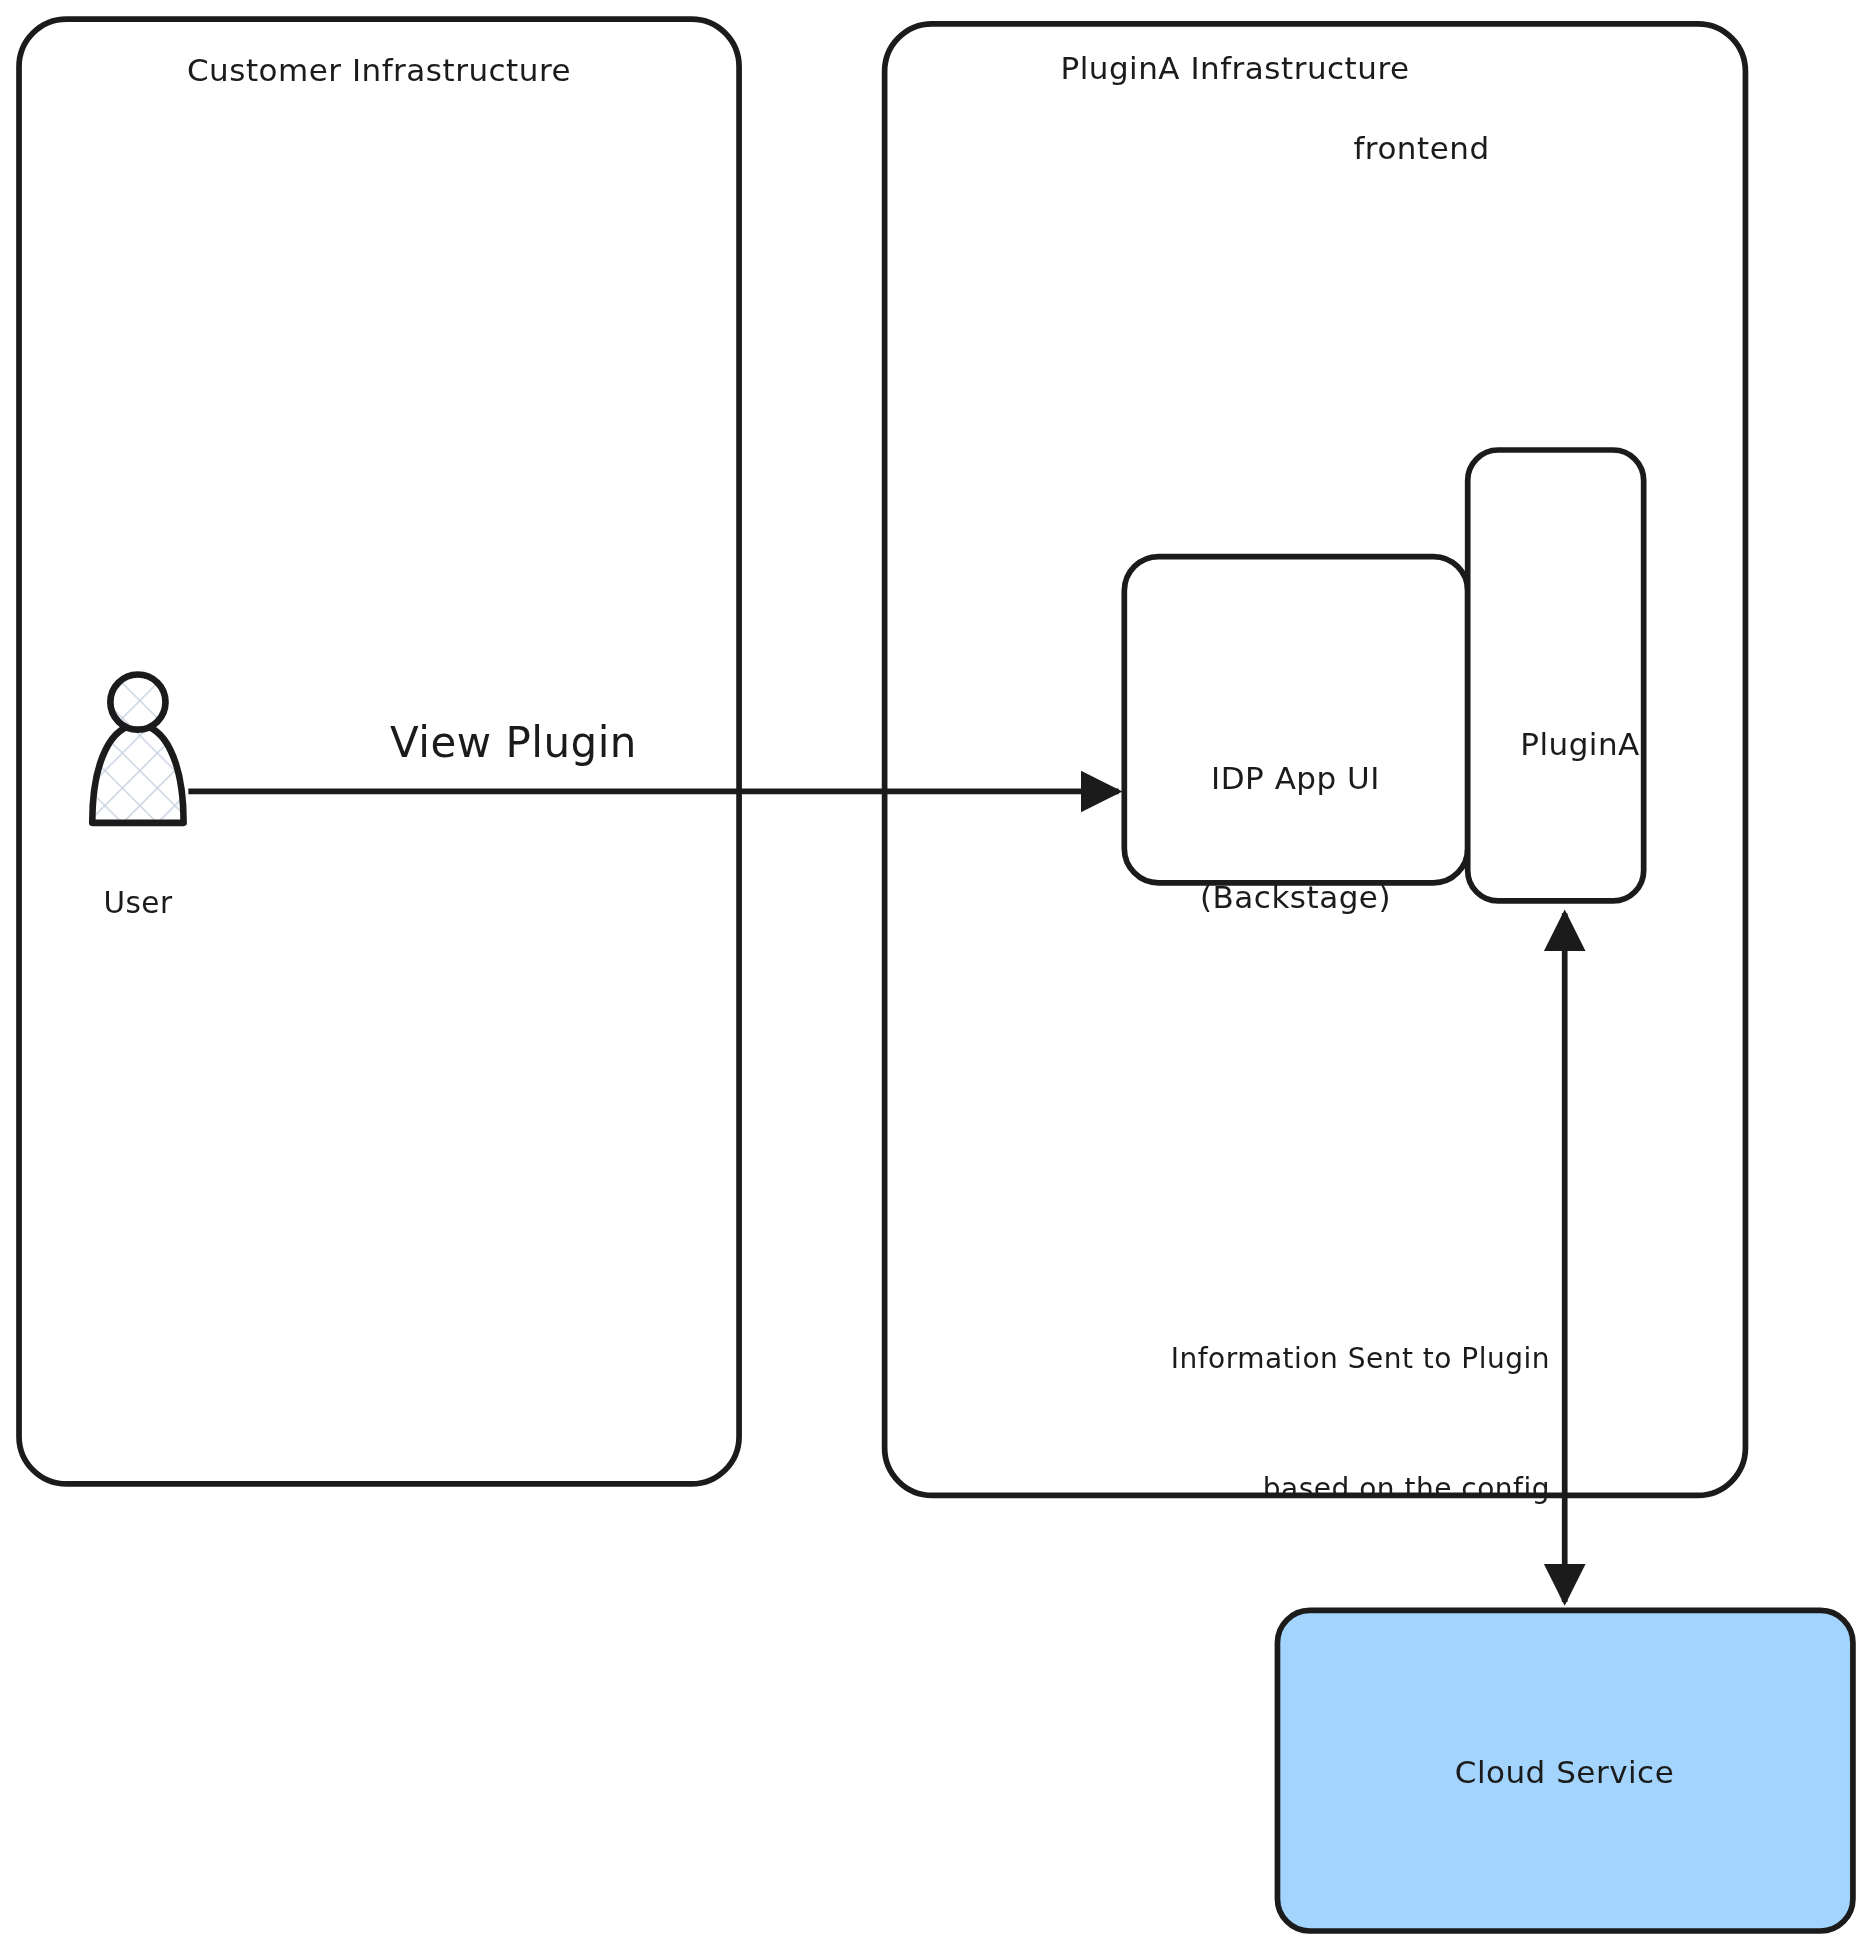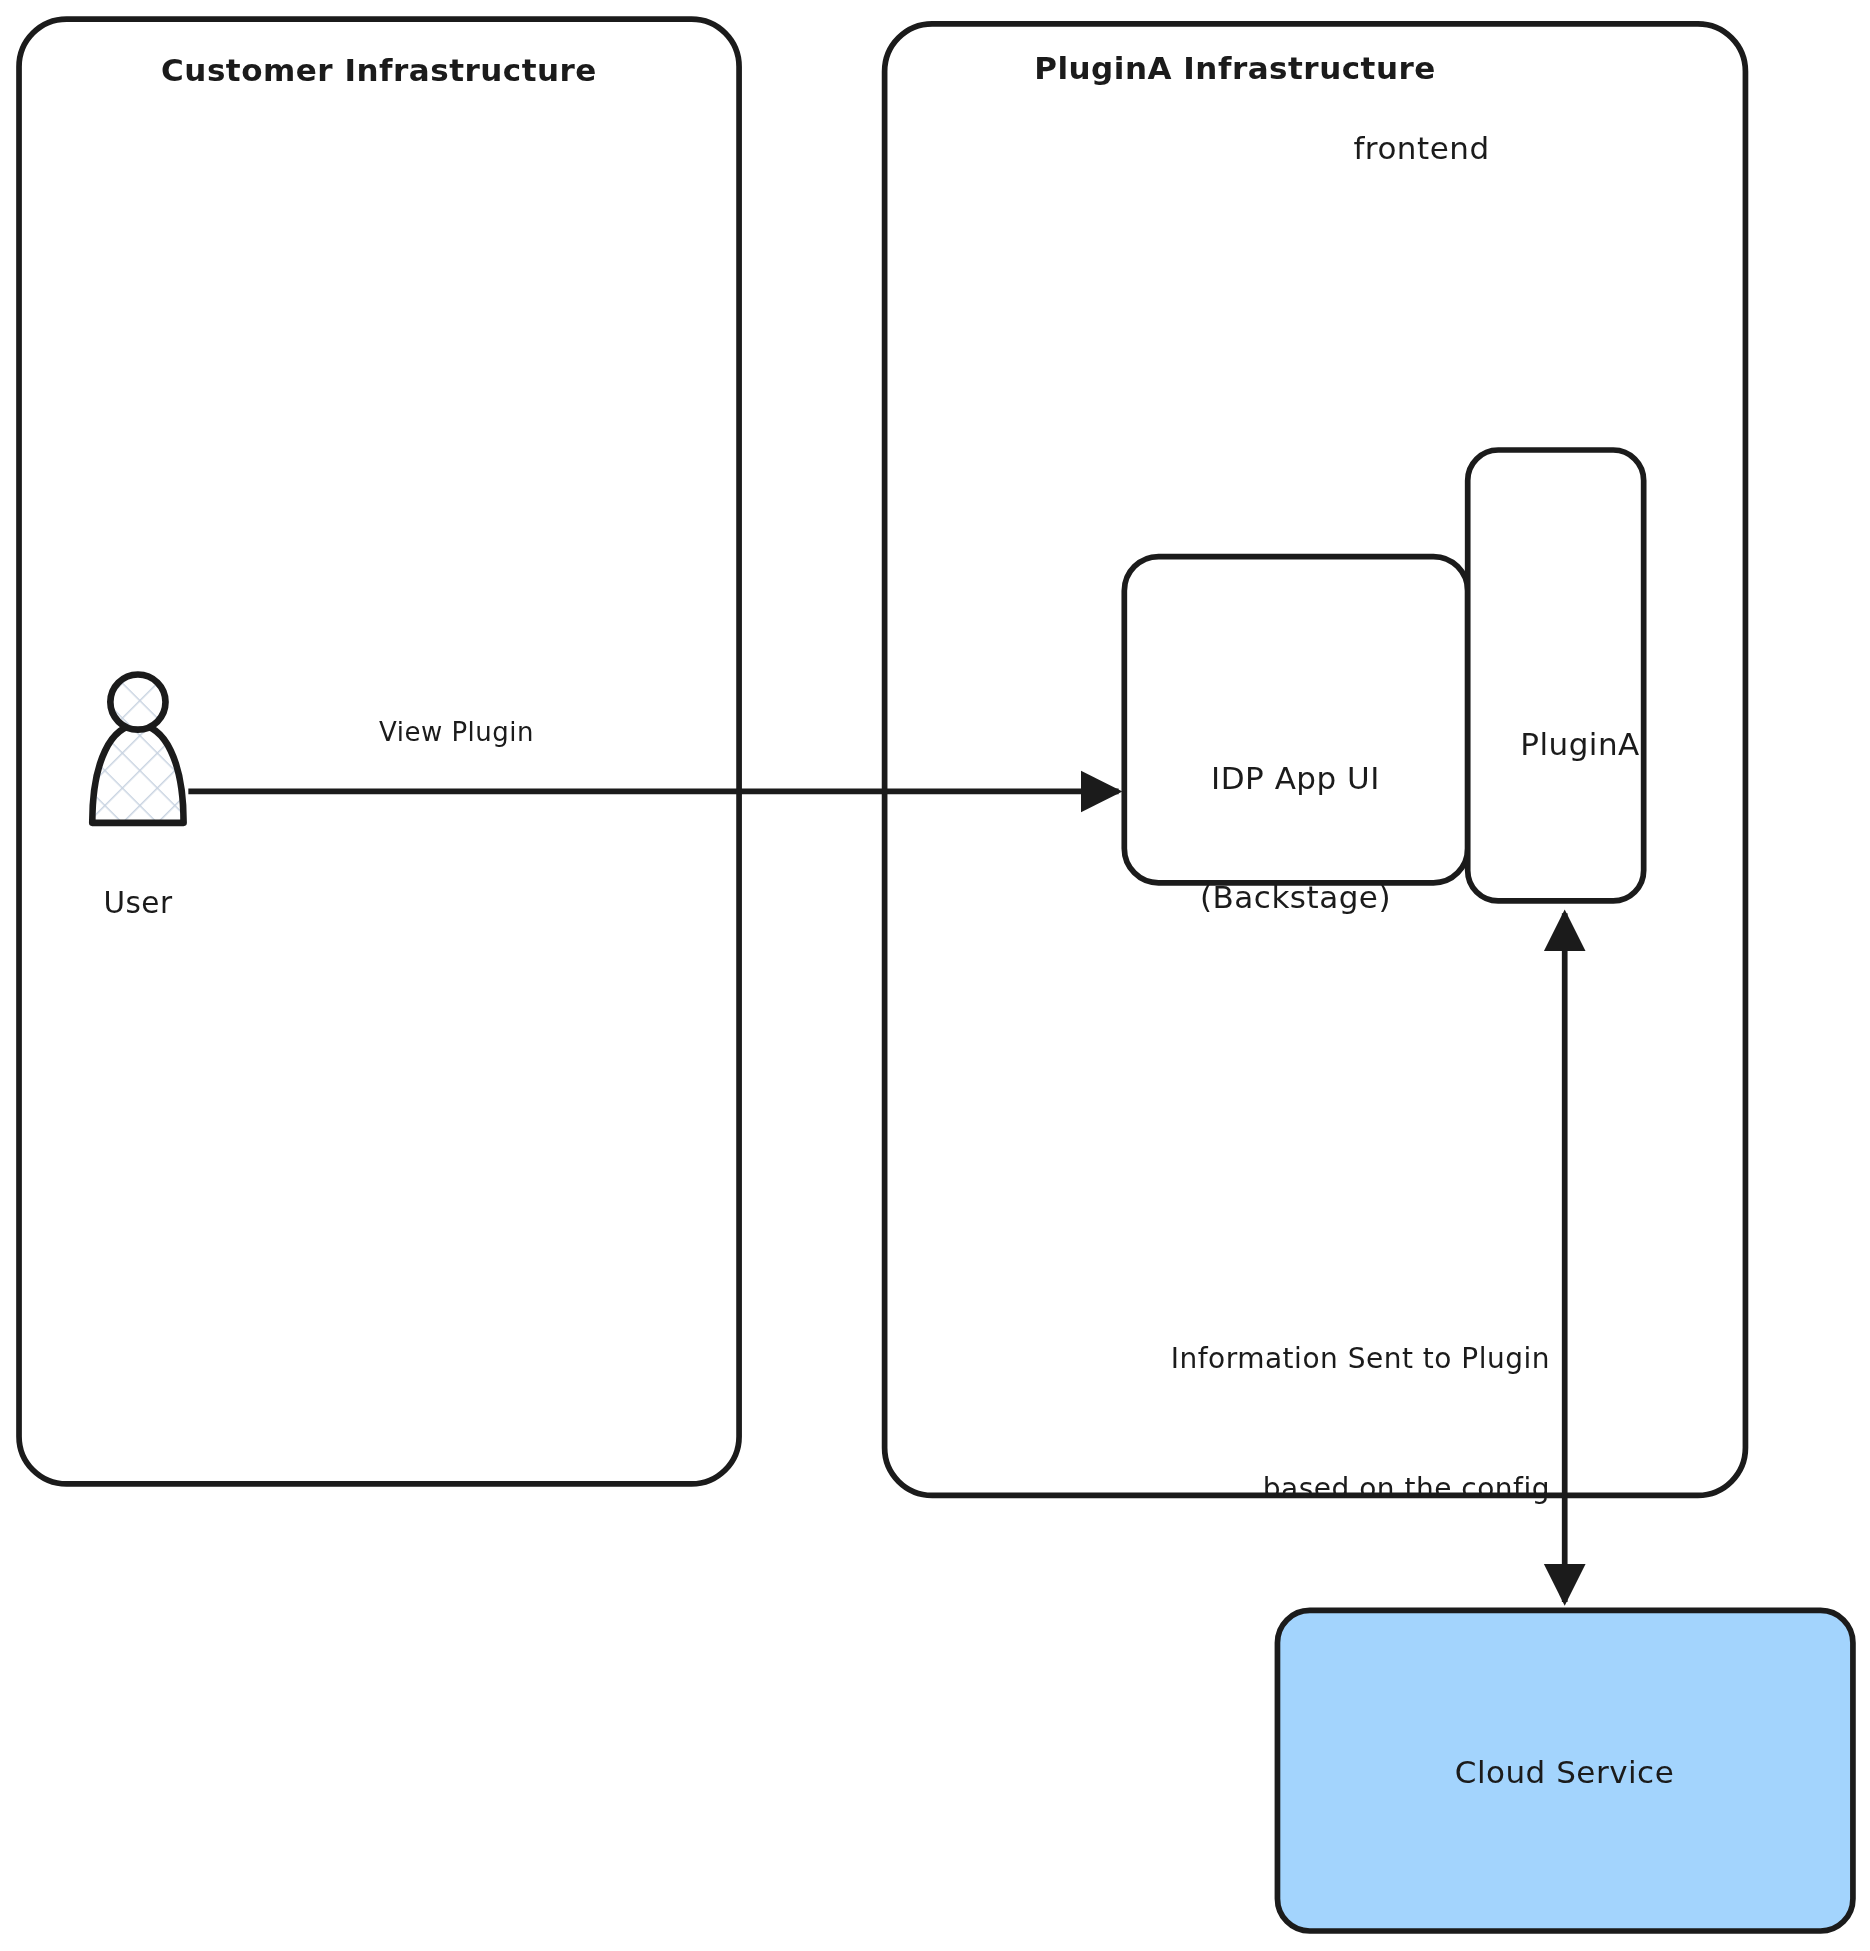--- a/index.html
+++ b/index.html
@@ -26,24 +26,24 @@
   }
   .label {
     position: absolute;
     font-family: "DejaVu Sans", sans-serif;
     color: #1b1b1b;
     white-space: pre;
     text-align: center;
     line-height: 1.28;
     letter-spacing: 0.5px;
   }
-  .lbl-container-title { font-size: 31px; font-weight: bold; }
+  .lbl-container-title { font-size: 31px; }
   .lbl-group-title     { font-size: 31px; }
   .lbl-node           { font-size: 31px; }
-  .lbl-edge           { font-size: 26px; }
+  .lbl-edge           { font-size: 42px; text-align: right; }
   .lbl-actor          { font-size: 29.5px; }
   .lbl-annotation     { font-size: 28px; line-height: 1.55; }
 </style>
 </head>
 <body>
 
 <div id="canvas">
 
   <svg id="diagram-svg" viewBox="0 0 1967 2052" xmlns="http://www.w3.org/2000/svg">
     <defs>

